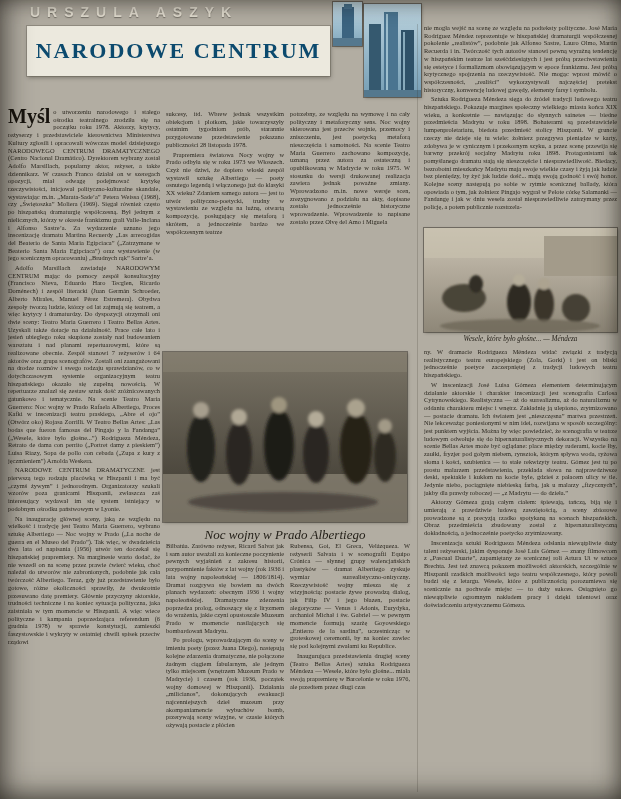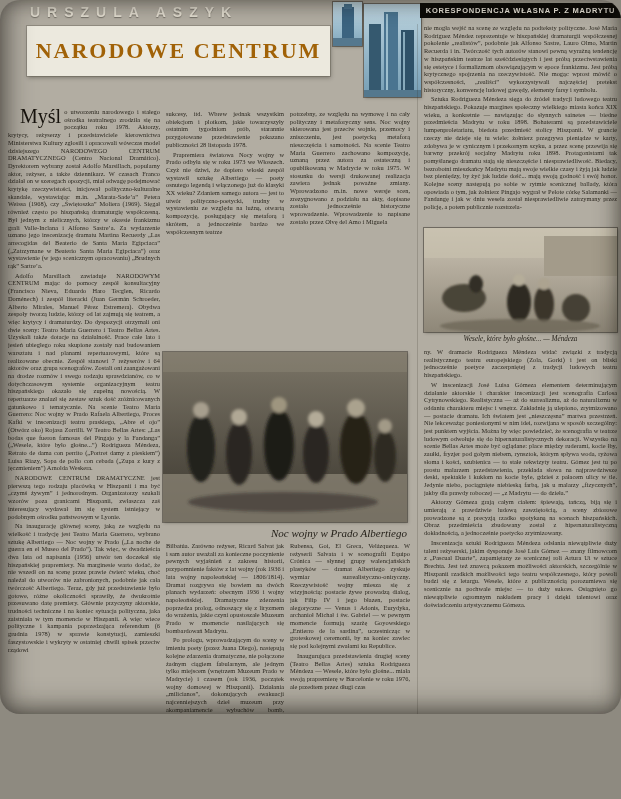--- a/index.html
+++ b/index.html
@@ -1,54 +1,54 @@
 <!DOCTYPE html>
 <html><head>
 <meta charset="utf-8">
 <style>
   html,body{margin:0;padding:0;background:#8e8a80;}
-  .page{position:relative;width:621px;height:714px;background:#b2ada2;overflow:hidden;
-        font-family:"Liberation Serif",serif;color:#27231c;border-radius:20px;}
+  .page{position:relative;width:621px;height:799px;background:#b2ada2;overflow:hidden;
+        font-family:"Liberation Serif",serif;color:#27231c;}
   .page::after{content:"";position:absolute;inset:0;pointer-events:none;z-index:60;
         box-shadow:inset 16px 0 30px -12px rgba(22,19,14,.55),
                    inset -14px 0 26px -12px rgba(22,19,14,.45),
                    inset 0 12px 24px -12px rgba(22,19,14,.40),
                    inset 0 -16px 28px -12px rgba(22,19,14,.50);}
   .author{position:absolute;left:30px;top:4px;font-family:"Liberation Sans",sans-serif;
         font-size:14px;font-weight:700;letter-spacing:7px;color:#e2ddd0;
         text-shadow:0 1px 1px rgba(40,36,28,.45);}
   .title-box{position:absolute;left:27px;top:26px;width:303px;height:50px;background:#ece9de;
         display:flex;align-items:center;justify-content:center;
         box-shadow:0 0 0 1px rgba(60,55,45,.25),1px 2px 4px rgba(40,36,28,.35);}
-  .title-main{font-size:22px;font-weight:700;letter-spacing:2px;color:#a16207;}
+  .title-main{font-size:22px;font-weight:700;letter-spacing:2px;color:#0c4a6e;}
   .title-stripes{position:absolute;left:30px;top:79px;z-index:5;
         font-family:"DejaVu Sans",sans-serif;font-style:italic;font-weight:900;
         font-size:30px;letter-spacing:5px;display:inline-block;
         background:repeating-linear-gradient(0deg,#454136 0 1px,#c9c4b7 1px 3px);
         -webkit-background-clip:text;background-clip:text;color:transparent;
         -webkit-text-stroke:0.5px #3a362c;
         filter:drop-shadow(3px 3px 0 rgba(42,38,30,.8));}
   .photo-frame{position:absolute;box-shadow:0 0 0 1px rgba(38,34,26,.45),1px 1px 3px rgba(38,34,26,.35);line-height:0;}
   .photo-a{left:333px;top:2px;width:29px;height:44px;}
   .photo-b{left:364px;top:4px;width:57px;height:93px;}
   .banner{position:absolute;left:420px;top:3px;width:201px;height:15px;background:#0d0c09;
         color:#e9e4d8;font-family:"Liberation Sans",sans-serif;font-size:7.5px;font-weight:700;
         letter-spacing:0.8px;display:flex;align-items:center;justify-content:center;white-space:nowrap;z-index:4;}
   .divider{position:absolute;left:417px;top:24px;width:1px;height:768px;background:rgba(50,45,36,.20);}
   .txt{position:absolute;overflow:hidden;font-size:6.4px;line-height:7.7px;text-align:justify;
         color:#2b271f;}
   .txt p{margin:0 0 2px 0;text-indent:7px;}
   .txt p.noindent{text-indent:0;}
-  .dropword{float:left;font-size:20px;line-height:15px;font-weight:400;margin:1px 3px 0 12px;color:#17130d;}
+  .dropword{float:left;font-size:20px;line-height:15px;font-weight:700;margin:1px 3px 0 0;color:#17130d;}
   .left-col{left:8px;top:108px;width:152px;height:684px;}
   .mta{left:166px;top:110px;width:118px;height:240px;}
   .mtb{left:290px;top:110px;width:120px;height:240px;}
   .main-photo{left:163px;top:352px;width:244px;height:170px;}
-  .main-caption{position:absolute;left:163px;top:527px;width:244px;text-align:right;
-        font-style:italic;font-size:11px;color:#221e17;}
+  .main-caption{position:absolute;left:163px;top:527px;width:244px;text-align:center;
+        font-style:italic;font-size:13px;color:#221e17;}
   .mba{left:166px;top:542px;width:118px;height:250px;}
   .mbb{left:290px;top:542px;width:120px;height:250px;}
   .right-top{left:424px;top:24px;width:193px;height:202px;}
   .right-photo{left:424px;top:228px;width:193px;height:104px;}
   .right-caption{position:absolute;left:424px;top:335px;width:193px;text-align:center;
         font-style:italic;font-weight:400;font-size:7.2px;color:#221e17;}
   .right-bottom{left:424px;top:348px;width:193px;height:444px;}
 </style>
 </head>
 <body>
@@ -87,21 +87,20 @@
       <rect width="57" height="93" fill="url(#skyB)"></rect>
       <rect x="5" y="20" width="12" height="70" fill="#35596f"></rect>
       <rect x="20" y="8" width="14" height="85" fill="#4a7490"></rect>
       <rect x="37" y="26" width="13" height="67" fill="#2e5168"></rect>
       <rect x="22" y="10" width="2" height="80" fill="#9dbecd"></rect>
       <rect x="39" y="28" width="2" height="62" fill="#87aabb"></rect>
       <rect x="0" y="86" width="57" height="7" fill="#54788e"></rect>
     </svg>
   </div>
 
-  <div class="banner">KORESPONDENCJA WŁASNA P. Z MADRYTU</div>
 
   <div class="divider"></div>
 
   <div class="txt left-col">
     <p class="noindent"><span class="dropword">Myśl</span><span>o utworzeniu narodowego i stałego ośrodka teatralnego zrodziła się na początku roku 1978. Aktorzy, krytycy, reżyserzy i przedstawiciele kierownictwa Ministerstwa Kultury zgłosili i opracowali wówczas model dzisiejszego NARODOWEGO CENTRUM DRAMATYCZNEGO (Centro Nacional Dramático). Dyrektorem wybrany został Adolfo Marsillach, popularny aktor, reżyser, a także dziennikarz. W czasach Franco działał on w szeregach opozycji, miał odwagę podejmować krytykę rzeczywistości, inicjował polityczno-kulturalne skandale, wystawiając m.in. „Marata-Sade’a” Petera Weissa (1968), czy „Świętoszka” Moliera (1969). Sięgał również często po hiszpańską dramaturgię współczesną. Był jednym z nielicznych, którzy w okresie frankizmu grali Valle-Inclana i Alfonso Sastre’a. Za wydarzenie uznano jego inscenizację dramatu Martina Recuerdy „Las arrecogidas del Beaterio de Santa Maria Egipciaca” („Zatrzymane w Beaterio Santa Maria Egipciaca”) oraz wystawienie (w jego scenicznym opracowaniu) „Brudnych rąk” Sartre’a.</span></p>
     <p>Adolfo Marsillach zawiaduje NARODOWYM CENTRUM mając do pomocy zespół konsultacyjny (Francisco Nieva, Eduardo Haro Tecglen, Ricardo Doménech) i zespół literacki (Juan Germán Schroeder, Alberto Mirales, Manuel Pérez Estremera). Obydwa zespoły tworzą ludzie, którzy od lat zajmują się teatrem, a więc krytycy i dramaturdzy. Do dyspozycji otrzymali oni dwie sceny: Teatro Maria Guerrero i Teatro Bellas Artes. Uzyskali także dotacje na działalność. Prace całe lato i jesień ubiegłego roku skupione zostały nad budowaniem warsztatu i nad planami repertuarowymi, które są realizowane obecnie. Zespół stanowi 7 reżyserów i 64 aktorów oraz grupa scenografów. Zostali oni zaangażowani na drodze rozmów i swego rodzaju sprawdzianów, co w dotychczasowym systemie organizacyjnym teatru hiszpańskiego okazało się zupełną nowością. W repertuarze znalazł się zestaw sztuk dość zróżnicowanych gatunkowo i tematycznie. Na scenie Teatro Maria Guerrero: Noc wojny w Prado Rafaela Albertiego, Proces Kafki w inscenizacji teatru praskiego, „Abre el ojo” (Otwórz oko) Rojasa Zorrilli. W Teatro Bellas Artes: „Las bodas que fueron famosas del Pingajo y la Fandanga” („Wesele, które było głośne...”) Rodrigueza Méndeza, Retrato de dama con perrito („Portret damy z pieskiem”) Luisa Riazy, Sopa de pollo con cebada („Zupa z kury z jęczmieniem”) Arnolda Weskera.</p>
     <p>NARODOWE CENTRUM DRAMATYCZNE jest pierwszą tego rodzaju placówką w Hiszpanii i ma być „czymś żywym” i jednorodnym. Organizatorzy szukali wzorów poza granicami Hiszpanii, zwłaszcza zaś interesujący wydawał im się system istniejący w podobnym ośrodku państwowym w Lyonie.</p>
     <p>Na inaugurację głównej sceny, jaką ze względu na wielkość i tradycję jest Teatro Maria Guerrero, wybrano sztukę Albertiego — Noc wojny w Prado („La noche de guerra en el Museo del Prado”). Tak więc, w dwadzieścia dwa lata od napisania (1956) utwór ten doczekał się hiszpańskiej prapremiery. Na marginesie warto dodać, że nie wszedł on na scenę przez prawie ćwierć wieku, choć należał do utworów nie zabronionych, podobnie jak cała twórczość Albertiego. Teraz, gdy już przedstawienie było gotowe, różne okoliczności sprawiły, że dwukrotnie przesuwano datę premiery. Głównie przyczyny aktorskie, trudności techniczne i na koniec sytuacja polityczna, jaka zaistniała w tym momencie w Hiszpanii. A więc wiece polityczne i kampania poprzedzająca referendum (6 grudnia 1978) w sprawie konstytucji, zamieszki faszystowskie i wykryty w ostatniej chwili spisek przeciw rządowi</p>
   </div>
 

